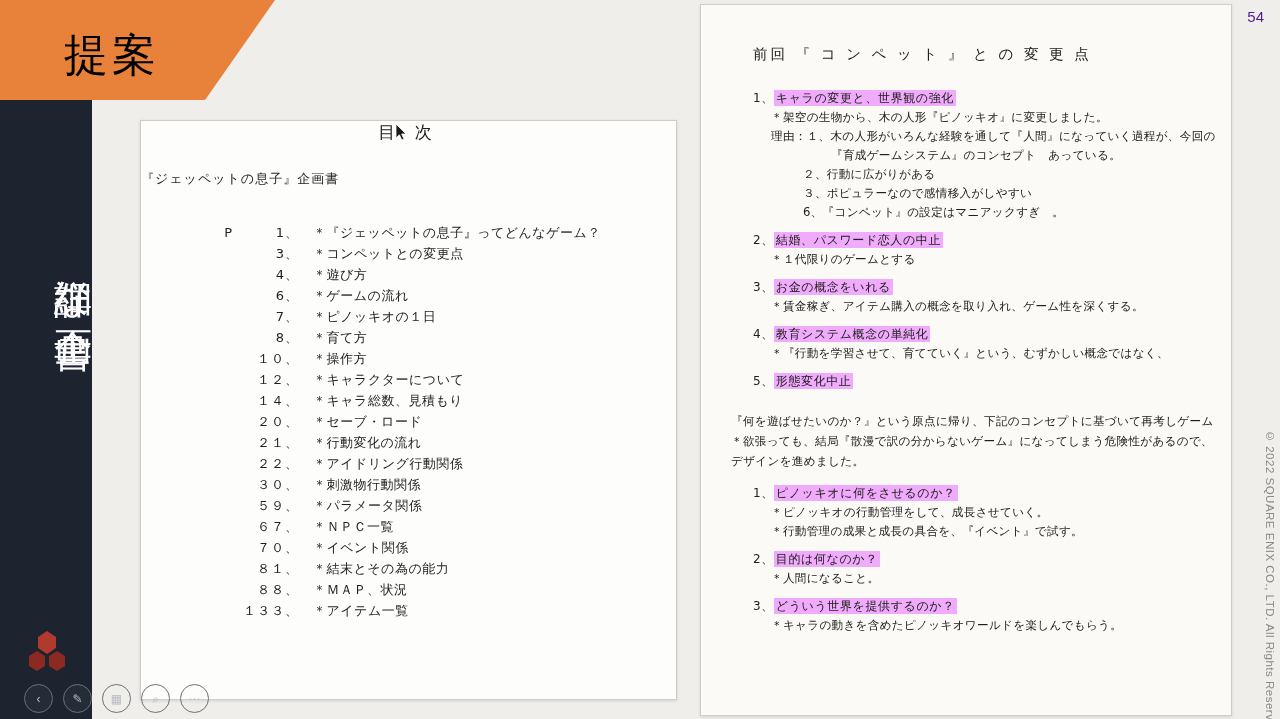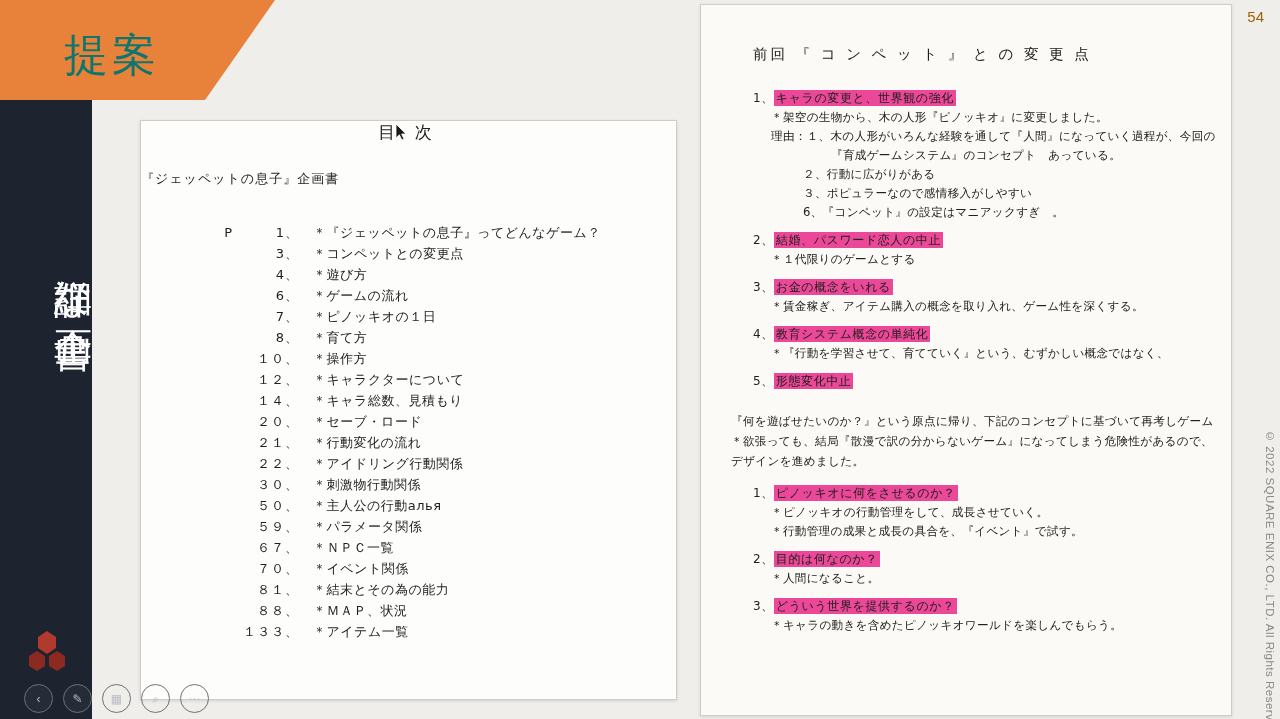--- a/index.html
+++ b/index.html
@@ -45,31 +45,31 @@
     position: absolute;
     left: 0; top: 0;
     width: 275px; height: 100px;
     background: #e8813a;
     clip-path: polygon(0 0, 275px 0, 205px 100px, 0 100px);
     z-index: 3;
   }
   .banner-label {
     position: absolute;
     left: 64px; top: 26px;
-    color: #0f766e;
+    color: #000000;
     font-size: 44px;
     letter-spacing: 4px;
     font-family: "DejaVu Sans", "Liberation Sans", sans-serif;
     z-index: 4;
   }
   
   .page-number {
     position: absolute;
     right: 16px; top: 8px;
-    color: #a16207;
+    color: #4c1d95;
     font-size: 15px;
   }
   
   .copyright {
     position: absolute;
     right: 4px; top: 430px;
     color: #8c8a86;
     font-size: 11.5px;
     writing-mode: vertical-rl;
     letter-spacing: 0.5px;
@@ -148,21 +148,21 @@
     padding-left: 22px;
   }
   .note-block { margin-bottom: 8px; }
   .note-head {
     font-size: 12px;
     letter-spacing: 0.6px;
     line-height: 20px;
     white-space: nowrap;
   }
   .hl {
-    background: #ec4899;
+    background: #f0abfc;
     padding: 1px 2px;
   }
   .note-line {
     font-size: 11.6px;
     line-height: 19px;
     letter-spacing: 0.3px;
     white-space: nowrap;
   }
   .i1 { padding-left: 22px; }
   .i2 { padding-left: 40px; }
@@ -288,25 +288,20 @@
           <span class="toc-num">２２、</span>
           <span class="toc-text">＊アイドリング行動関係</span>
         </li>
         <li class="toc-row">
           <span class="toc-p"></span>
           <span class="toc-num">３０、</span>
           <span class="toc-text">＊刺激物行動関係</span>
         </li>
         <li class="toc-row">
           <span class="toc-p"></span>
-          <span class="toc-num">５０、</span>
-          <span class="toc-text">＊主人公の行動алья</span>
-        </li>
-        <li class="toc-row">
-          <span class="toc-p"></span>
           <span class="toc-num">５９、</span>
           <span class="toc-text">＊パラメータ関係</span>
         </li>
         <li class="toc-row">
           <span class="toc-p"></span>
           <span class="toc-num">６７、</span>
           <span class="toc-text">＊ＮＰＣ一覧</span>
         </li>
         <li class="toc-row">
           <span class="toc-p"></span>

